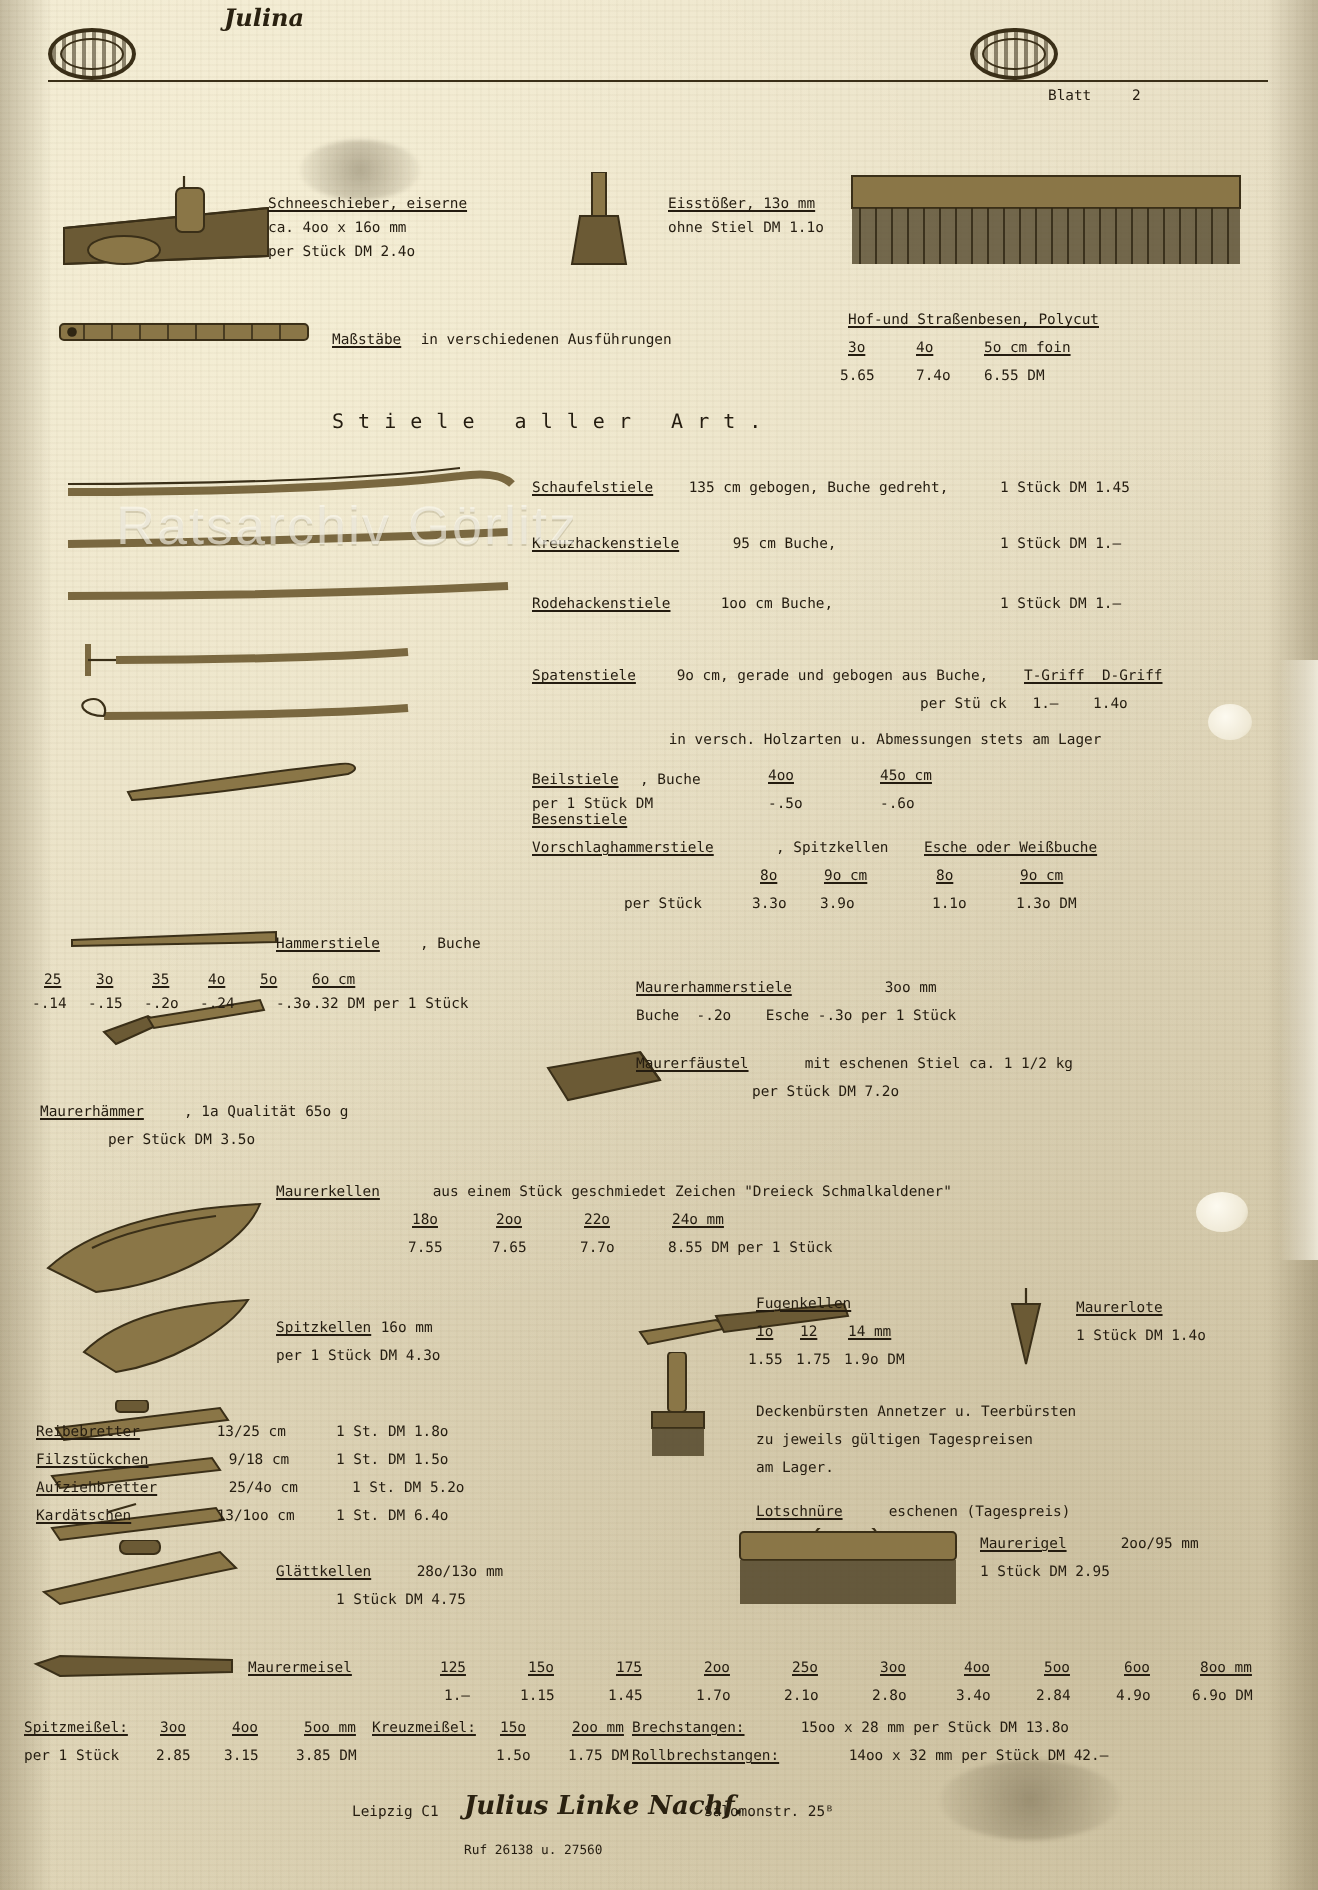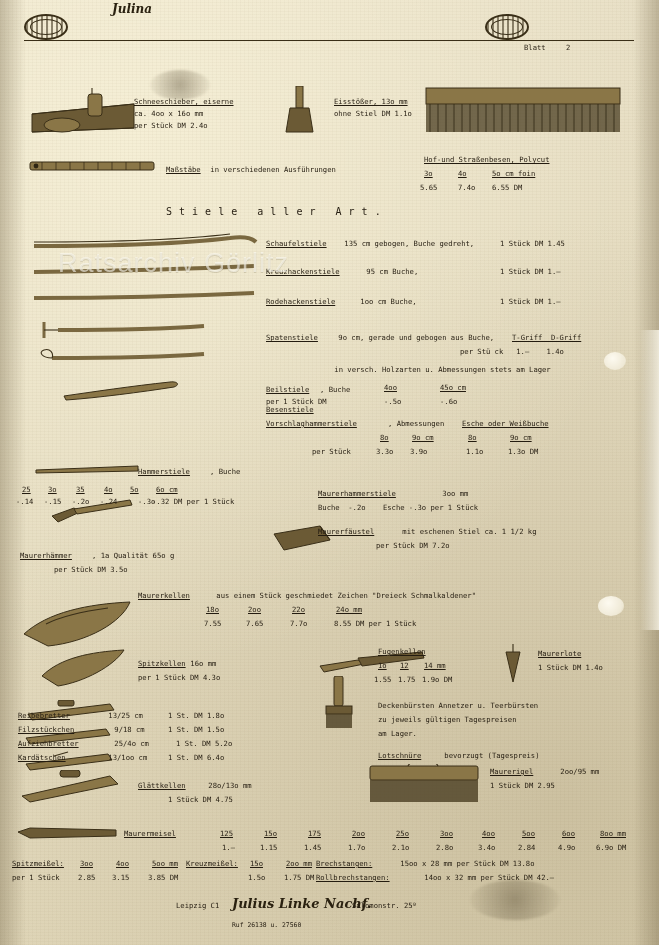--- a/index.html
+++ b/index.html
@@ -216,21 +216,21 @@
 
   <div class="t small u" style="left:266px;top:386px;">Beilstiele</div>
   <div class="t small" style="left:320px;top:386px;">, Buche</div>
   <div class="t small u" style="left:384px;top:384px;">4oo</div>
   <div class="t small u" style="left:440px;top:384px;">45o cm</div>
   <div class="t small" style="left:266px;top:398px;">per 1 Stück DM</div>
   <div class="t small" style="left:384px;top:398px;">-.5o</div>
   <div class="t small" style="left:440px;top:398px;">-.6o</div>
 
   <div class="t small u" style="left:266px;top:420px;">Vorschlaghammerstiele</div>
-  <div class="t small" style="left:388px;top:420px;">, Abmessungen</div>
+  <div class="t small" style="left:388px;top:420px;">, Spitzkellen</div>
   <div class="t small u" style="left:462px;top:420px;">Esche oder Weißbuche</div>
   <div class="t small u" style="left:380px;top:434px;">8o</div>
   <div class="t small u" style="left:412px;top:434px;">9o cm</div>
   <div class="t small u" style="left:468px;top:434px;">8o</div>
   <div class="t small u" style="left:510px;top:434px;">9o cm</div>
   <div class="t small" style="left:312px;top:448px;">per Stück</div>
   <div class="t small" style="left:376px;top:448px;">3.3o</div>
   <div class="t small" style="left:410px;top:448px;">3.9o</div>
   <div class="t small" style="left:466px;top:448px;">1.1o</div>
   <div class="t small" style="left:508px;top:448px;">1.3o DM</div>
@@ -336,21 +336,21 @@
     <rect class="inkfill2" x="12" y="0" width="9" height="30" rx="2"></rect>
     <rect class="inkfill" x="4" y="30" width="26" height="8"></rect>
     <rect class="hatch" x="4" y="38" width="26" height="14" opacity="0.8"></rect>
   </svg>
 
   <div class="t small" style="left:378px;top:702px;">Deckenbürsten Annetzer u. Teerbürsten</div>
   <div class="t small" style="left:378px;top:716px;">zu jeweils gültigen Tagespreisen</div>
   <div class="t small" style="left:378px;top:730px;">am Lager.</div>
 
   <div class="t small u" style="left:378px;top:752px;">Lotschnüre</div>
-  <div class="t small" style="left:440px;top:752px;"> bevorzugt (Tagespreis)</div>
+  <div class="t small" style="left:440px;top:752px;"> eschenen (Tagespreis)</div>
 
   <div class="t small u" style="left:490px;top:768px;">Maurerigel</div>
   <div class="t small" style="left:556px;top:768px;"> 2oo/95 mm</div>
   <div class="t small" style="left:490px;top:782px;">1 Stück DM 2.95</div>
 
   <svg class="obj" style="left:368px;top:764px;" width="112" height="42">
     <rect class="inkfill2" x="2" y="2" width="108" height="14" rx="2"></rect>
     <path class="ink" d="M40,2 C44,-6 66,-6 70,2"></path>
     <rect class="hatch" x="2" y="16" width="108" height="22" opacity="0.8"></rect>
   </svg>

